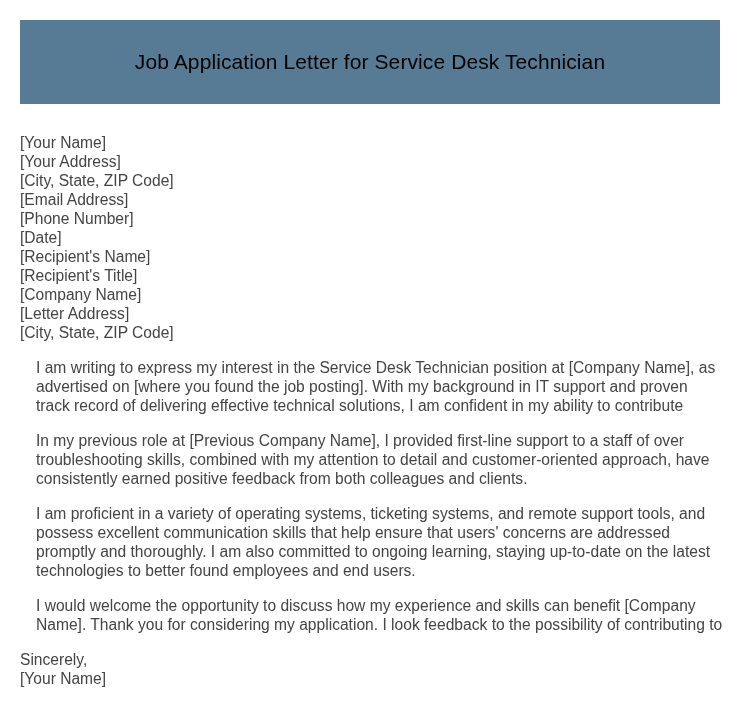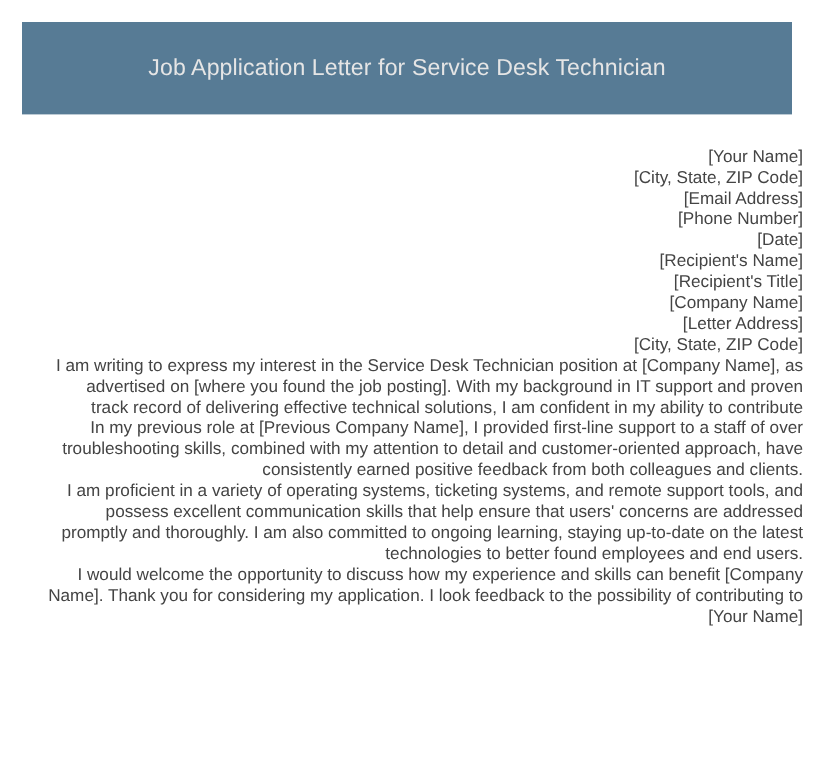--- a/index.html
+++ b/index.html
@@ -19,55 +19,55 @@
       left: 20px;
       top: 20px;
       width: 700px;
       height: 84px;
       background: #577b95;
       display: flex;
       align-items: center;
       justify-content: center;
     }
     .header-title {
-      color: #e5e5e5;
+      color: #000000;
       font-size: 21px;
       letter-spacing: 0.1px;
       margin: 0;
       font-weight: normal;
     }
     .letter {
       position: absolute;
       left: 20px;
       top: 133px;
       width: 710px;
       color: #444444;
       font-size: 15.6px;
       line-height: 19px;
     }
     .line {
       display: block;
       white-space: nowrap;
       height: 19px;
-      text-align: right;
     }
     .para {
-      margin: 0;
+      margin: 16px;
     }
   </style>
 </head>
 <body>
 
 <div class="header">
   <h1 class="header-title">Job Application Letter for Service Desk Technician</h1>
 </div>
 
 <div class="letter">
   <div>
     <span class="line">[Your Name]</span>
+    <span class="line">[Your Address]</span>
     <span class="line">[City, State, ZIP Code]</span>
     <span class="line">[Email Address]</span>
     <span class="line">[Phone Number]</span>
     <span class="line">[Date]</span>
   </div>
 
   <div>
     <span class="line">[Recipient's Name]</span>
     <span class="line">[Recipient's Title]</span>
     <span class="line">[Company Name]</span>
@@ -93,14 +93,15 @@
     <span class="line">possess excellent communication skills that help ensure that users' concerns are addressed</span>
     <span class="line">promptly and thoroughly. I am also committed to ongoing learning, staying up-to-date on the latest</span>
     <span class="line">technologies to better found employees and end users.</span>
   </div>
 
   <div class="para">
     <span class="line">I would welcome the opportunity to discuss how my experience and skills can benefit [Company</span>
     <span class="line">Name]. Thank you for considering my application. I look feedback to the possibility of contributing to</span>
   </div>
 
+  <span class="line">Sincerely,</span>
   <span class="line">[Your Name]</span>
 </div>
 
 </body></html>

